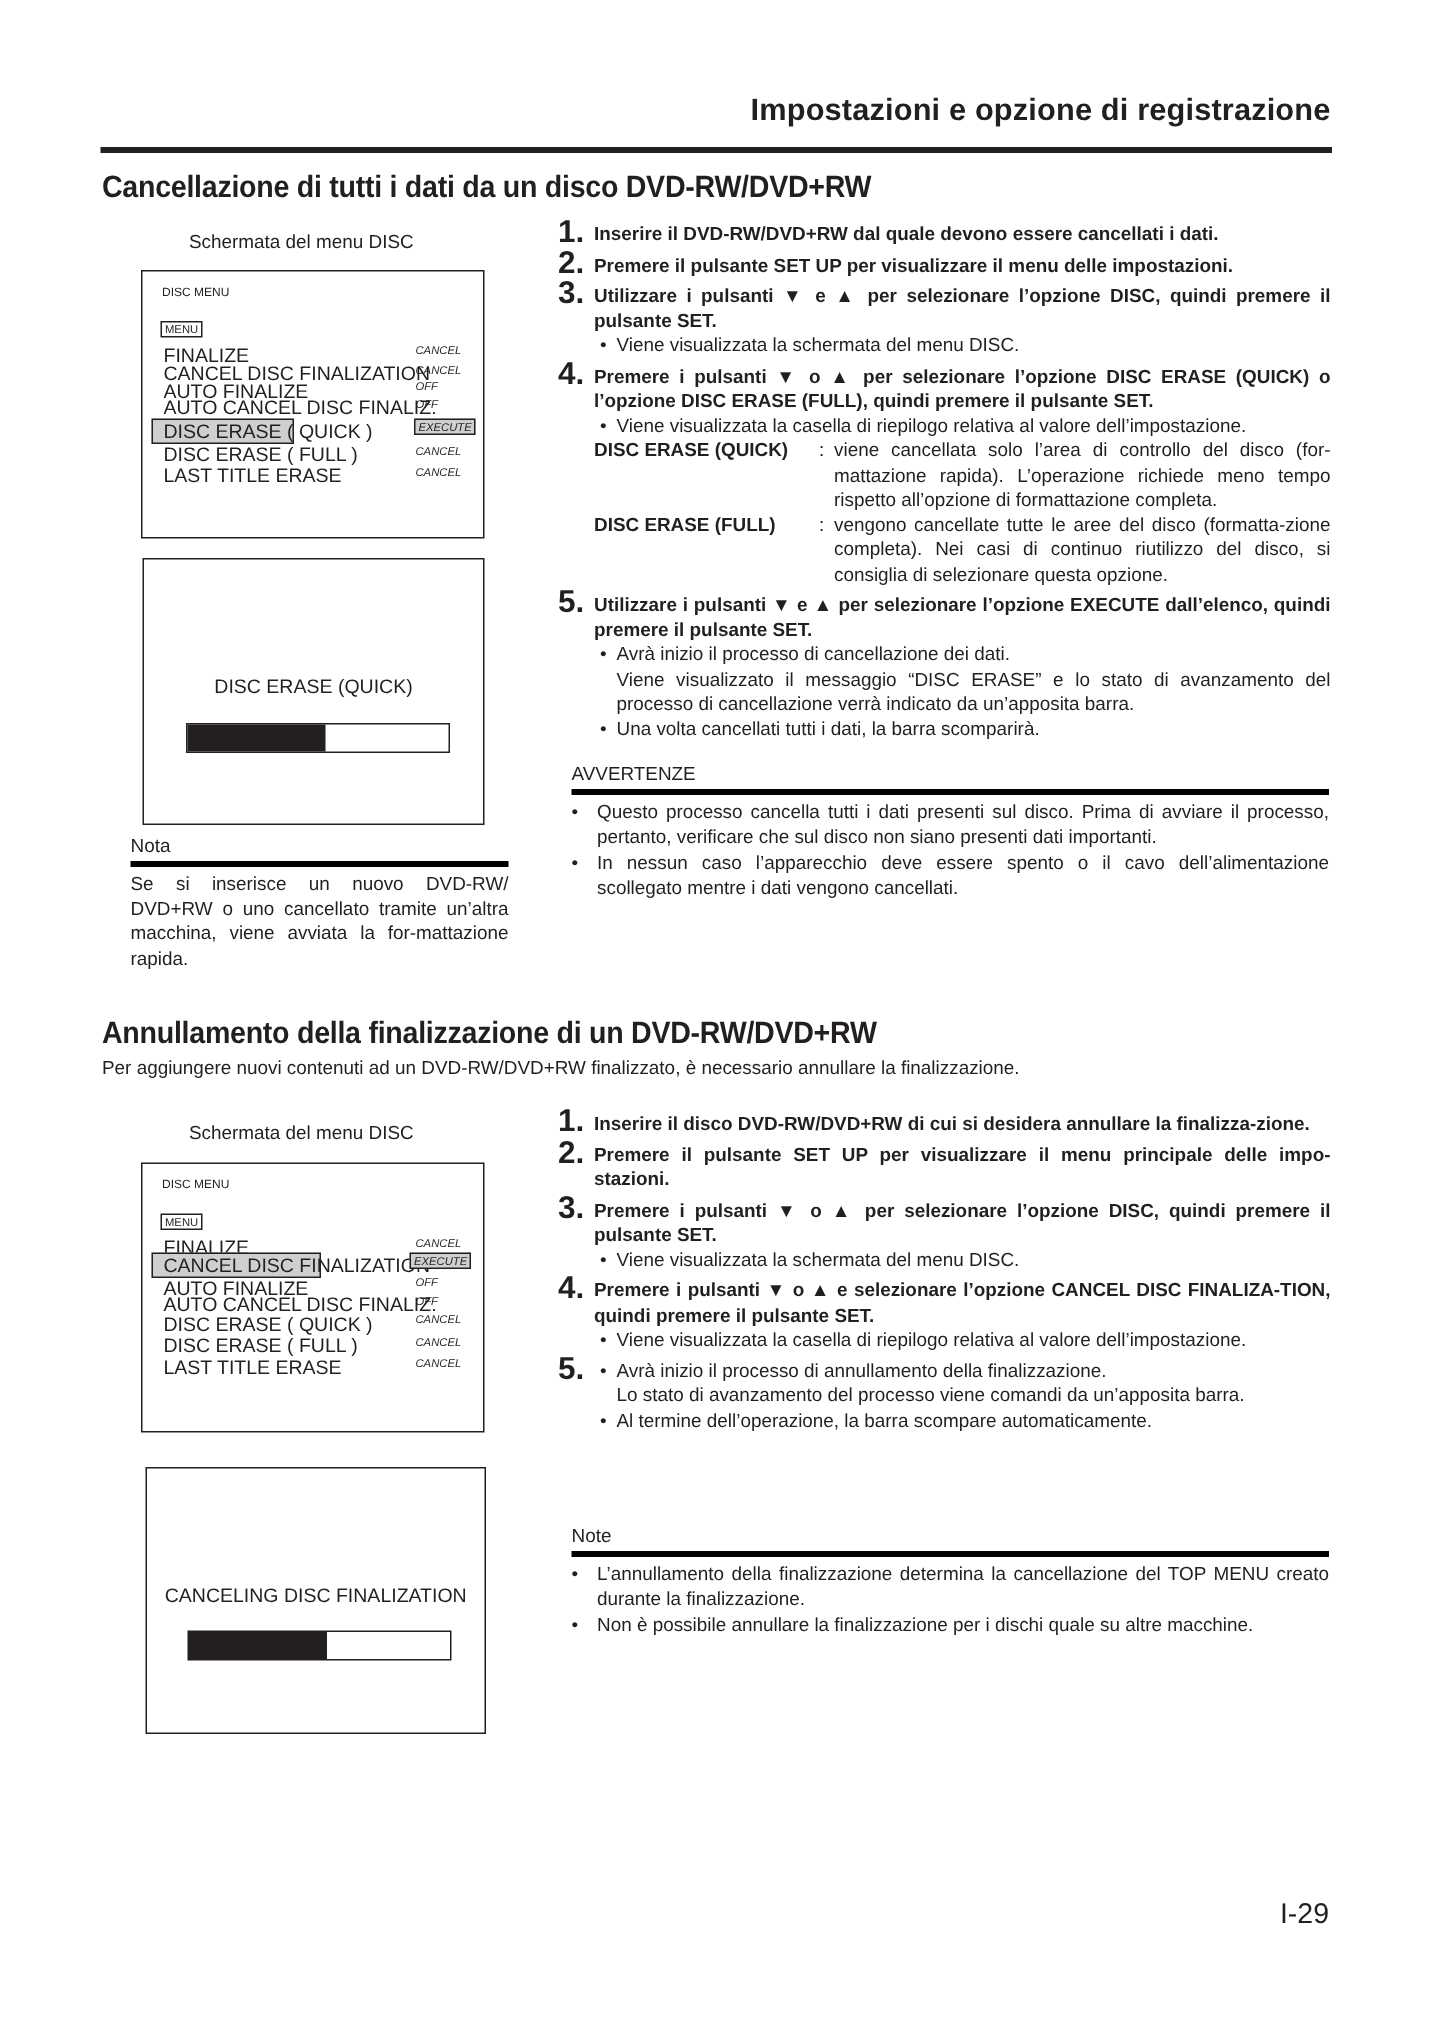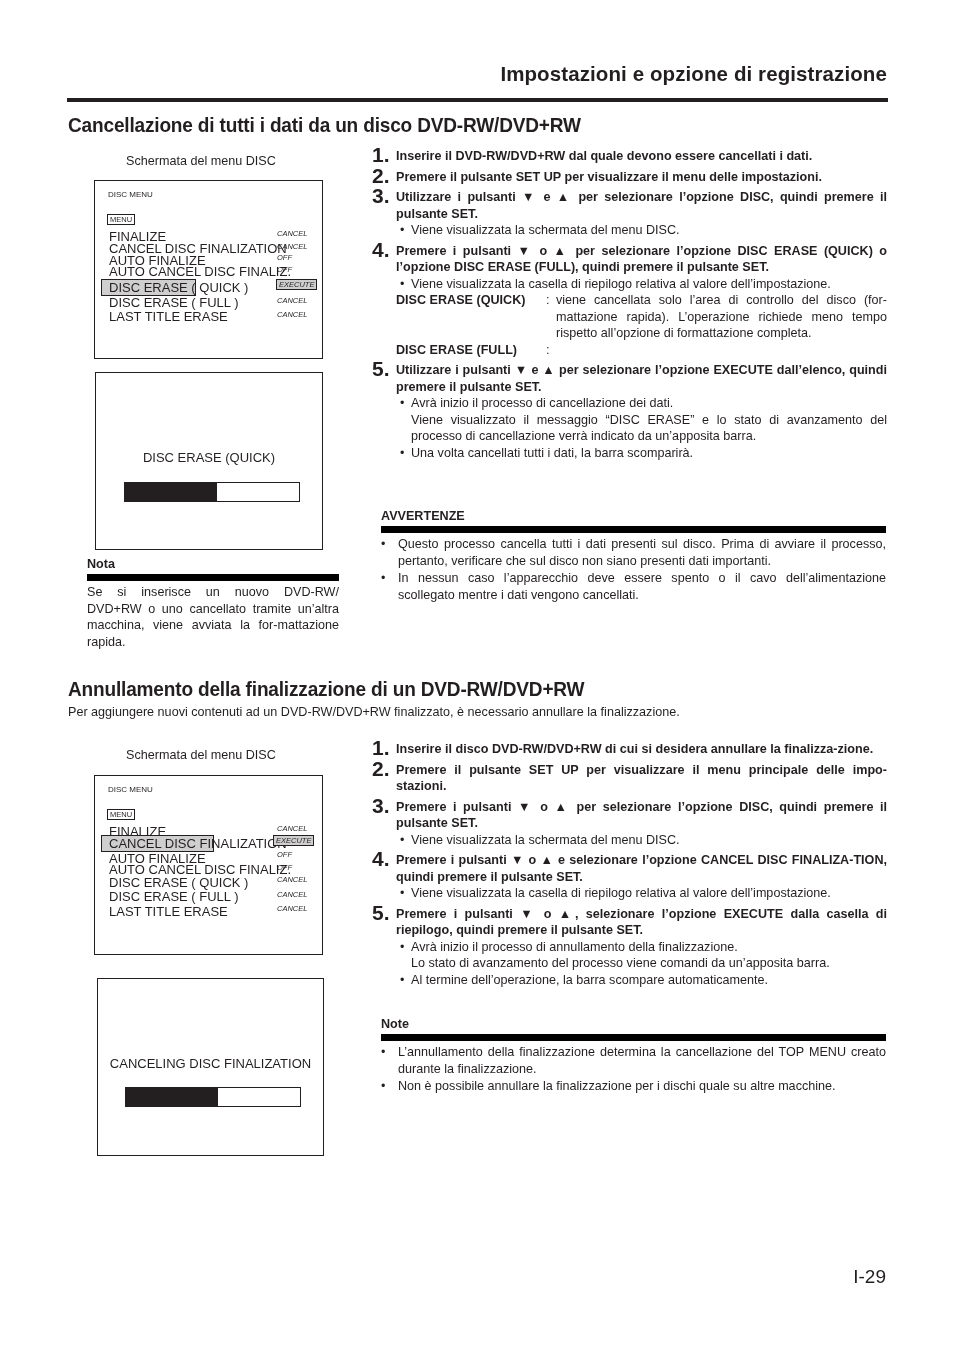--- a/index.html
+++ b/index.html
@@ -36,21 +36,21 @@
     .bullet .dot { position: absolute; left: 28px; top: 0; }
     .bullet .cont { display: block; }
 
     .deflist { margin-left: 24px; font-size: 12.6px; line-height: 16.5px; }
     .defrow { display: flex; }
     .defterm { width: 150px; font-weight: bold; flex-shrink: 0; }
     .defcolon { width: 10px; flex-shrink: 0; }
     .defdesc { flex: 1; text-align: justify; }
 
     .notebox { position: absolute; }
-    .notebox .nhead { font-weight: bold; font-size: 12.6px; padding-bottom: 3px; border-bottom: 7px solid #000000; }
+    .notebox .nhead { font-weight: normal; font-size: 12.6px; padding-bottom: 3px; border-bottom: 4px solid #000000; }
     .notebox .nbody { font-size: 12.6px; line-height: 16.5px; text-align: justify; padding-top: 3px; }
     .notebox .nitem { position: relative; padding-left: 17px; }
     .notebox .nitem .dot { position: absolute; left: 0; top: 0; }
 
     .page-num { position: absolute; right: 68px; top: 1266px; font-size: 19px; }
   </style>
 </head>
 <body>
 
 <div class="header-title">Impostazioni e opzione di registrazione</div>
@@ -100,20 +100,21 @@
   <div class="bullet"><span class="dot">•</span><span>Viene visualizzata la casella di riepilogo relativa al valore dell’impostazione.</span></div>
   <div class="deflist">
     <div class="defrow">
       <div class="defterm">DISC ERASE (QUICK)</div>
       <div class="defcolon">:</div>
       <div class="defdesc">viene cancellata solo l’area di controllo del disco (for-mattazione rapida). L’operazione richiede meno tempo rispetto all’opzione di formattazione completa.</div>
     </div>
     <div class="defrow">
       <div class="defterm">DISC ERASE (FULL)</div>
       <div class="defcolon">:</div>
+      <div class="defdesc">vengono cancellate tutte le aree del disco (formatta-zione completa). Nei casi di continuo riutilizzo del disco, si consiglia di selezionare questa opzione.</div>
     </div>
   </div>
   <div class="step" style="margin-top:4px;"><span class="num">5.</span><span>Utilizzare i pulsanti ▼ e ▲ per selezionare l’opzione EXECUTE dall’elenco, quindi premere il pulsante SET.</span></div>
   <div class="bullet"><span class="dot">•</span><span>Avrà inizio il processo di cancellazione dei dati.</span><span class="cont">Viene visualizzato il messaggio “DISC ERASE” e lo stato di avanzamento del processo di cancellazione verrà indicato da un’apposita barra.</span></div>
   <div class="bullet"><span class="dot">•</span><span>Una volta cancellati tutti i dati, la barra scomparirà.</span></div>
 </div>
 
 <div class="notebox" style="left:381px; top:509px; width:505px;">
   <div class="nhead">AVVERTENZE</div>
   <div class="nbody">
@@ -153,21 +154,21 @@
   </div>
 </div>
 
 <div class="steps" style="top:741px;">
   <div class="step"><span class="num">1.</span><span>Inserire il disco DVD-RW/DVD+RW di cui si desidera annullare la finalizza-zione.</span></div>
   <div class="step" style="margin-top:4px;"><span class="num">2.</span><span>Premere il pulsante SET UP per visualizzare il menu principale delle impo-stazioni.</span></div>
   <div class="step" style="margin-top:4px;"><span class="num">3.</span><span>Premere i pulsanti ▼ o ▲ per selezionare l’opzione DISC, quindi premere il pulsante SET.</span></div>
   <div class="bullet"><span class="dot">•</span><span>Viene visualizzata la schermata del menu DISC.</span></div>
   <div class="step" style="margin-top:4px;"><span class="num">4.</span><span>Premere i pulsanti ▼ o ▲ e selezionare l’opzione CANCEL DISC FINALIZA-TION, quindi premere il pulsante SET.</span></div>
   <div class="bullet"><span class="dot">•</span><span>Viene visualizzata la casella di riepilogo relativa al valore dell’impostazione.</span></div>
-  <div class="step" style="margin-top:4px;"><span class="num">5.</span><span>Premere i pulsanti ▼ o ▲, selezionare l’opzione EXECUTE dalla casella di riepilogo, quindi premere il pulsante SET.</span></div>
+  <div class="step" style="margin-top:4px;"><span class="num">5.</span></div>
   <div class="bullet"><span class="dot">•</span><span>Avrà inizio il processo di annullamento della finalizzazione.</span><span class="cont">Lo stato di avanzamento del processo viene comandi da un’apposita barra.</span></div>
   <div class="bullet"><span class="dot">•</span><span>Al termine dell’operazione, la barra scompare automaticamente.</span></div>
 </div>
 
 <div class="notebox" style="left:381px; top:1017px; width:505px;">
   <div class="nhead">Note</div>
   <div class="nbody">
     <div class="nitem"><span class="dot">•</span><span>L’annullamento della finalizzazione determina la cancellazione del TOP MENU creato durante la finalizzazione.</span></div>
     <div class="nitem" style="margin-top:1px;"><span class="dot">•</span><span>Non è possibile annullare la finalizzazione per i dischi quale su altre macchine.</span></div>
   </div>

